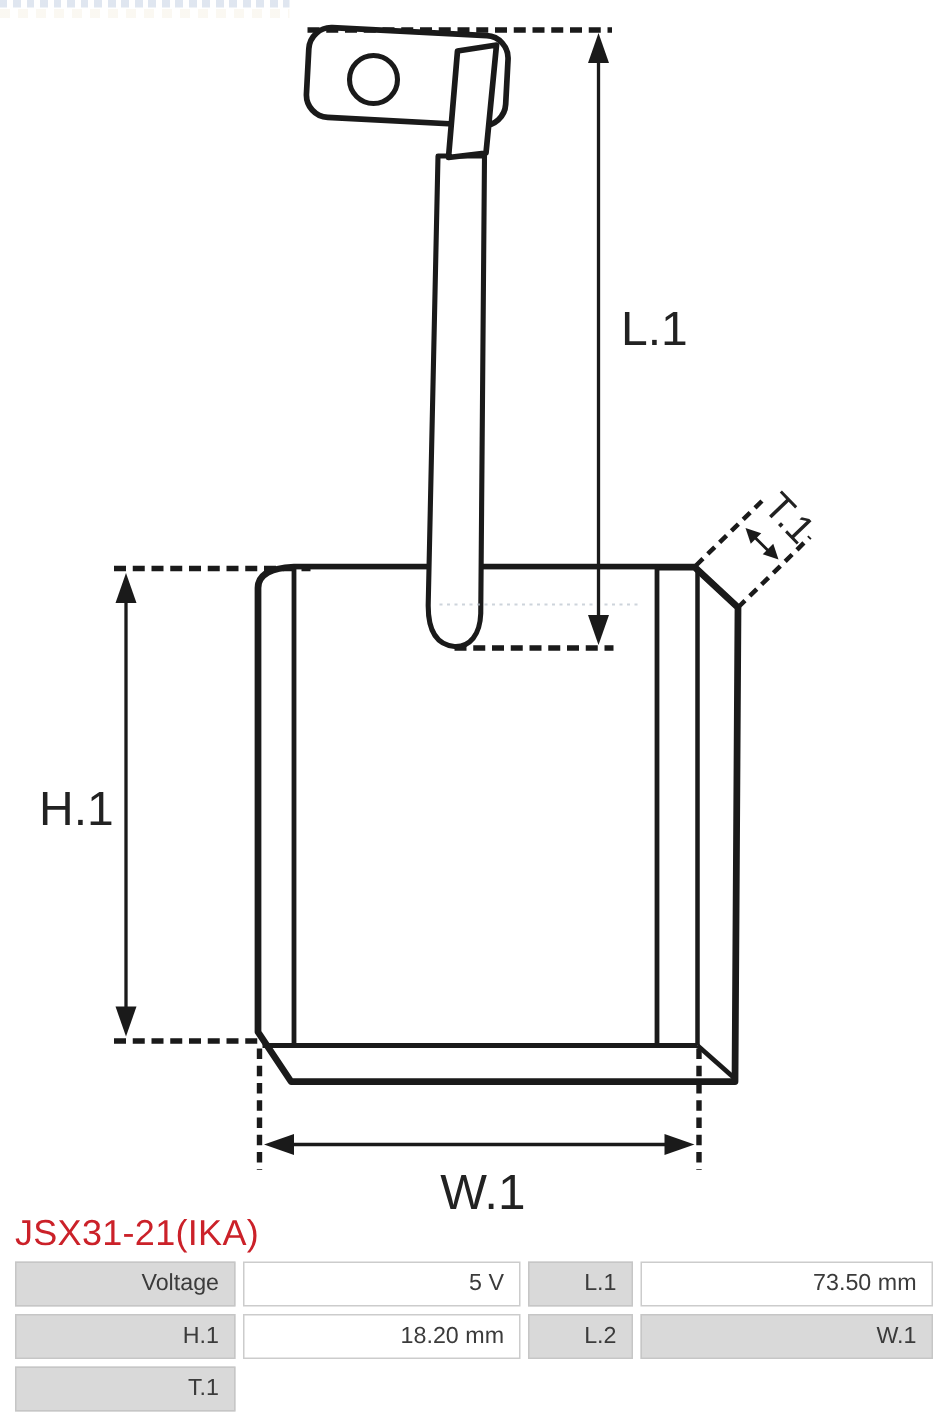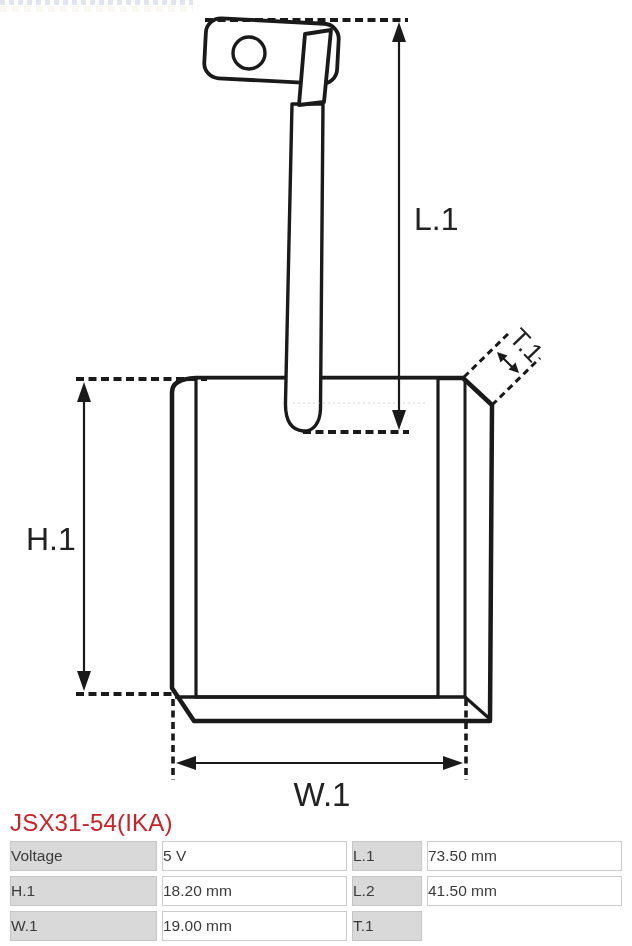--- a/index.html
+++ b/index.html
@@ -43,21 +43,21 @@
   .spec-table{
     position:absolute;left:10px;top:841px;width:612px;
     display:grid;
     grid-template-columns:147px 185px 70px 195px;
     column-gap:5px;row-gap:5px;
     font-size:15.5px;color:#3b3b3b;
   }
   .cell{
     height:30px;line-height:28px;
     border:1px solid var(--table-border);
-    text-align:left;
+    text-align:right;
     padding-right:10px;
     background:#ffffff;
     white-space:nowrap;
   }
   .cell.lbl{
     background:var(--label-cell-bg);
     border-color:#c6c6c6;
   }
 </style>
 </head>
@@ -117,29 +117,27 @@
     <line x1="464" y1="377" x2="510" y2="332" stroke="currentColor" stroke-width="3" stroke-dasharray="6.5 4.5"></line>
     <line x1="492" y1="405" x2="540" y2="358" stroke="currentColor" stroke-width="3" stroke-dasharray="6.5 4.5"></line>
     <line x1="501" y1="356" x2="515" y2="370" stroke="currentColor" stroke-width="2"></line>
     <polygon points="497,352 507.5,355.5 500.5,362.5" fill="currentColor"></polygon>
     <polygon points="519,373 515.5,362.5 508.5,369.5" fill="currentColor"></polygon>
     <text class="dim-label" font-size="26" transform="translate(508,339) rotate(46)">T.1</text>
   </g>
 </svg>
 </div>
 
-<div class="part-title">JSX31-54(IKA)</div>
+<div class="part-title">JSX31-21(IKA)</div>
 
 <div class="spec-table">
   <div class="cell lbl">Voltage</div>
   <div class="cell val">5 V</div>
   <div class="cell lbl">L.1</div>
   <div class="cell val">73.50 mm</div>
 
   <div class="cell lbl">H.1</div>
   <div class="cell val">18.20 mm</div>
   <div class="cell lbl">L.2</div>
-  <div class="cell val">41.50 mm</div>
 
   <div class="cell lbl">W.1</div>
-  <div class="cell val">19.00 mm</div>
   <div class="cell lbl">T.1</div>
 </div>
 
 </body></html>

